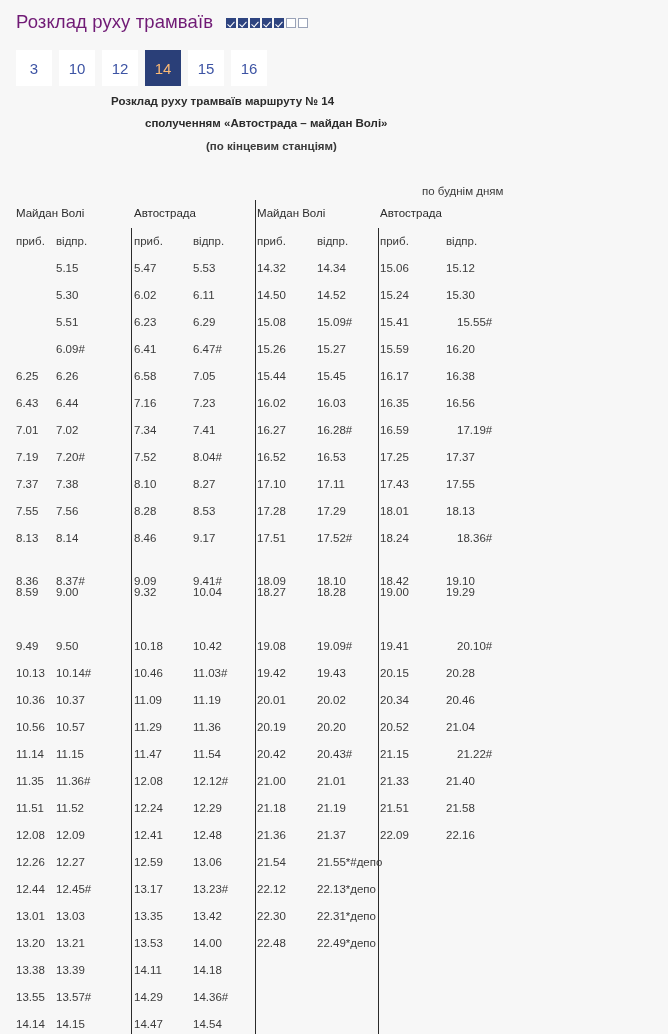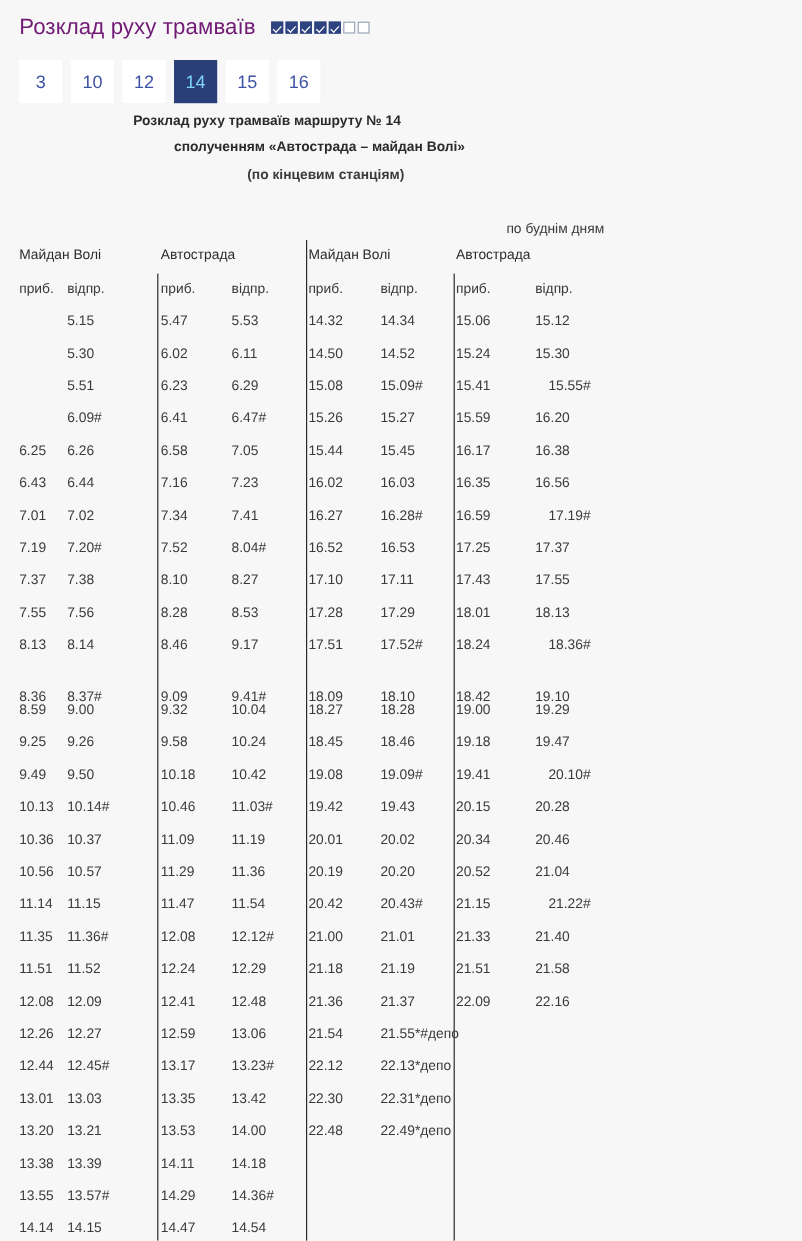--- a/index.html
+++ b/index.html
@@ -83,21 +83,21 @@
     font-size: 15px;
     display: flex;
     align-items: center;
     justify-content: center;
     box-sizing: border-box;
     cursor: pointer;
     user-select: none;
   }
   .route-btn.active {
     background: #2a3f78;
-    color: #7dd3fc;
+    color: #fdba74;
   }
 
   
   .caption-block {
     position: absolute;
     left: 0;
     top: 90px;
     width: 668px;
   }
   .cap-line {
@@ -361,30 +361,20 @@
     <div class="rowline" style="top: 379px;">
       <div class="cell c0">8.59</div>
       <div class="cell c1">9.00</div>
       <div class="cell c2">9.32</div>
       <div class="cell c3">10.04</div>
       <div class="cell c4">18.27</div>
       <div class="cell c5">18.28</div>
       <div class="cell c6">19.00</div>
       <div class="cell c7">19.29</div>
     </div>
-    <div class="rowline" style="top: 406px;">
-      <div class="cell c0">9.25</div>
-      <div class="cell c1">9.26</div>
-      <div class="cell c2">9.58</div>
-      <div class="cell c3">10.24</div>
-      <div class="cell c4">18.45</div>
-      <div class="cell c5">18.46</div>
-      <div class="cell c6">19.18</div>
-      <div class="cell c7">19.47</div>
-    </div>
     <div class="rowline" style="top: 433px;">
       <div class="cell c0">9.49</div>
       <div class="cell c1">9.50</div>
       <div class="cell c2">10.18</div>
       <div class="cell c3">10.42</div>
       <div class="cell c4">19.08</div>
       <div class="cell c5">19.09#</div>
       <div class="cell c6">19.41</div>
       <div class="cell c7 indent">20.10#</div>
     </div>

